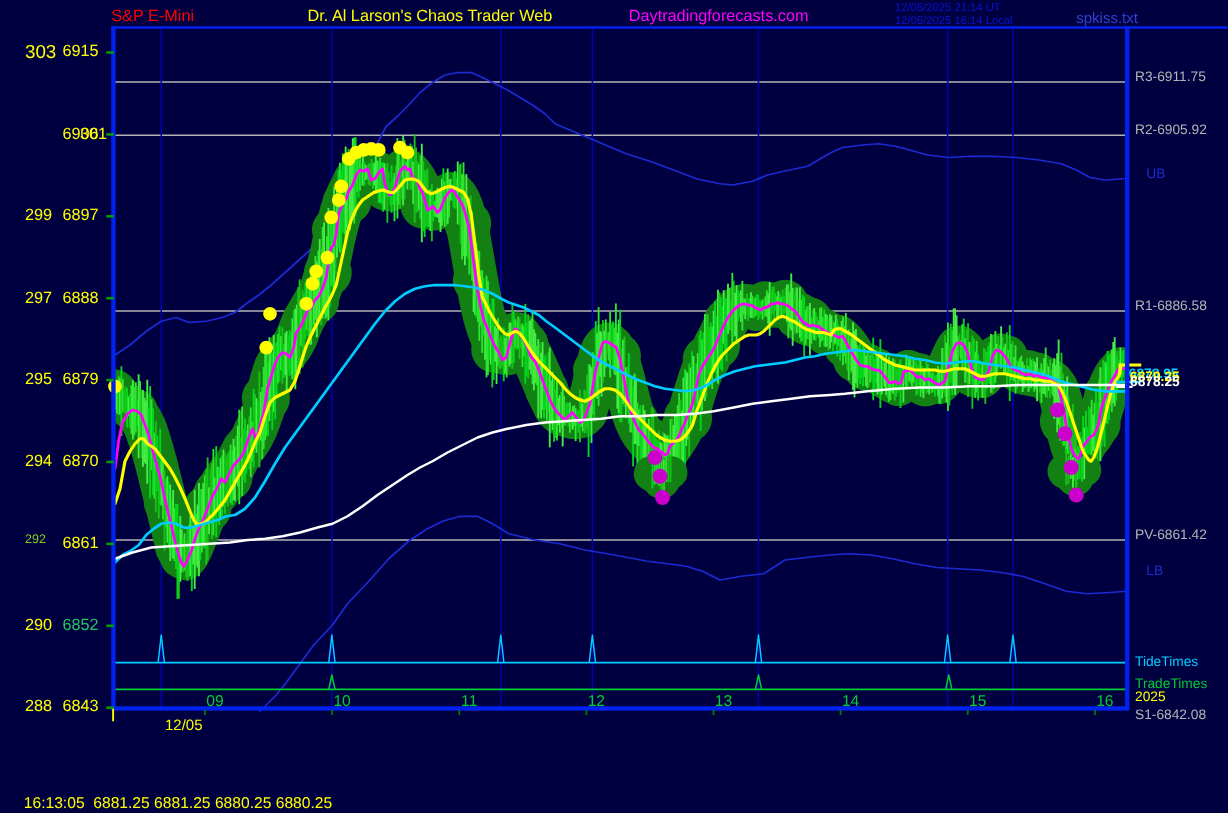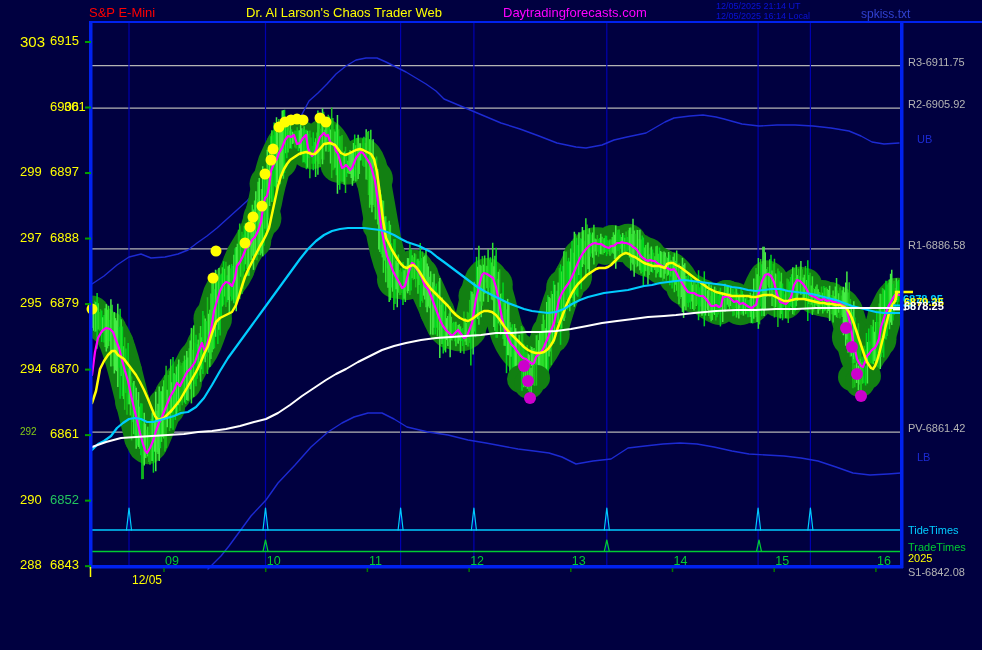--- a/index.html
+++ b/index.html
@@ -948,20 +948,21 @@
   <div class="txt" style="left:892px;top:525px;font-size:11px;color:#00ccff;">TideTimes</div>
   <div class="txt" style="left:892px;top:542px;font-size:11px;color:#00cc33;">TradeTimes</div>
   <div class="txt" style="left:892px;top:553px;font-size:11px;color:#ffff00;">2025</div>
   <div class="txt" style="left:892px;top:567px;font-size:11px;color:#b4b4b4;">S1-6842.08</div>
 
   <div class="txt" style="left:887px;top:294px;font-size:11px;font-weight:bold;color:#00ccff;">6878.95</div>
   <div class="txt" style="left:888px;top:297px;font-size:11px;font-weight:bold;color:#ffff00;">6879.25</div>
   <div class="txt" style="left:888px;top:301px;font-size:11px;font-weight:bold;color:#ffffff;">6878.25</div>
 
   <div class="txt" style="left:116px;top:574px;font-size:12px;color:#ffff00;">12/05</div>
+  <div class="txt" style="left:3px;top:636px;font-size:12.5px;color:#ffff00;">16:13:05  6881.25 6881.25 6880.25 6880.25</div>
 
   <div id="gen-labels">
       <div class="txt" style="left: 4px; top: 34px; font-size: 15px; color: rgb(255, 255, 0);">303</div>
       <div class="txt" style="left: 34px; top: 34px; font-size: 13px; color: rgb(255, 255, 0);">6915</div>
       <div class="txt" style="left: 4px; top: 99.52px; font-size: 13px; color: rgb(255, 255, 0); margin-left: 44px;">301</div>
       <div class="txt" style="left: 34px; top: 99.52px; font-size: 13px; color: rgb(255, 255, 0);">6906</div>
       <div class="txt" style="left: 4px; top: 165.04px; font-size: 13px; color: rgb(255, 255, 0);">299</div>
       <div class="txt" style="left: 34px; top: 165.04px; font-size: 13px; color: rgb(255, 255, 0);">6897</div>
       <div class="txt" style="left: 4px; top: 230.56px; font-size: 13px; color: rgb(255, 255, 0);">297</div>
       <div class="txt" style="left: 34px; top: 230.56px; font-size: 13px; color: rgb(255, 255, 0);">6888</div>

